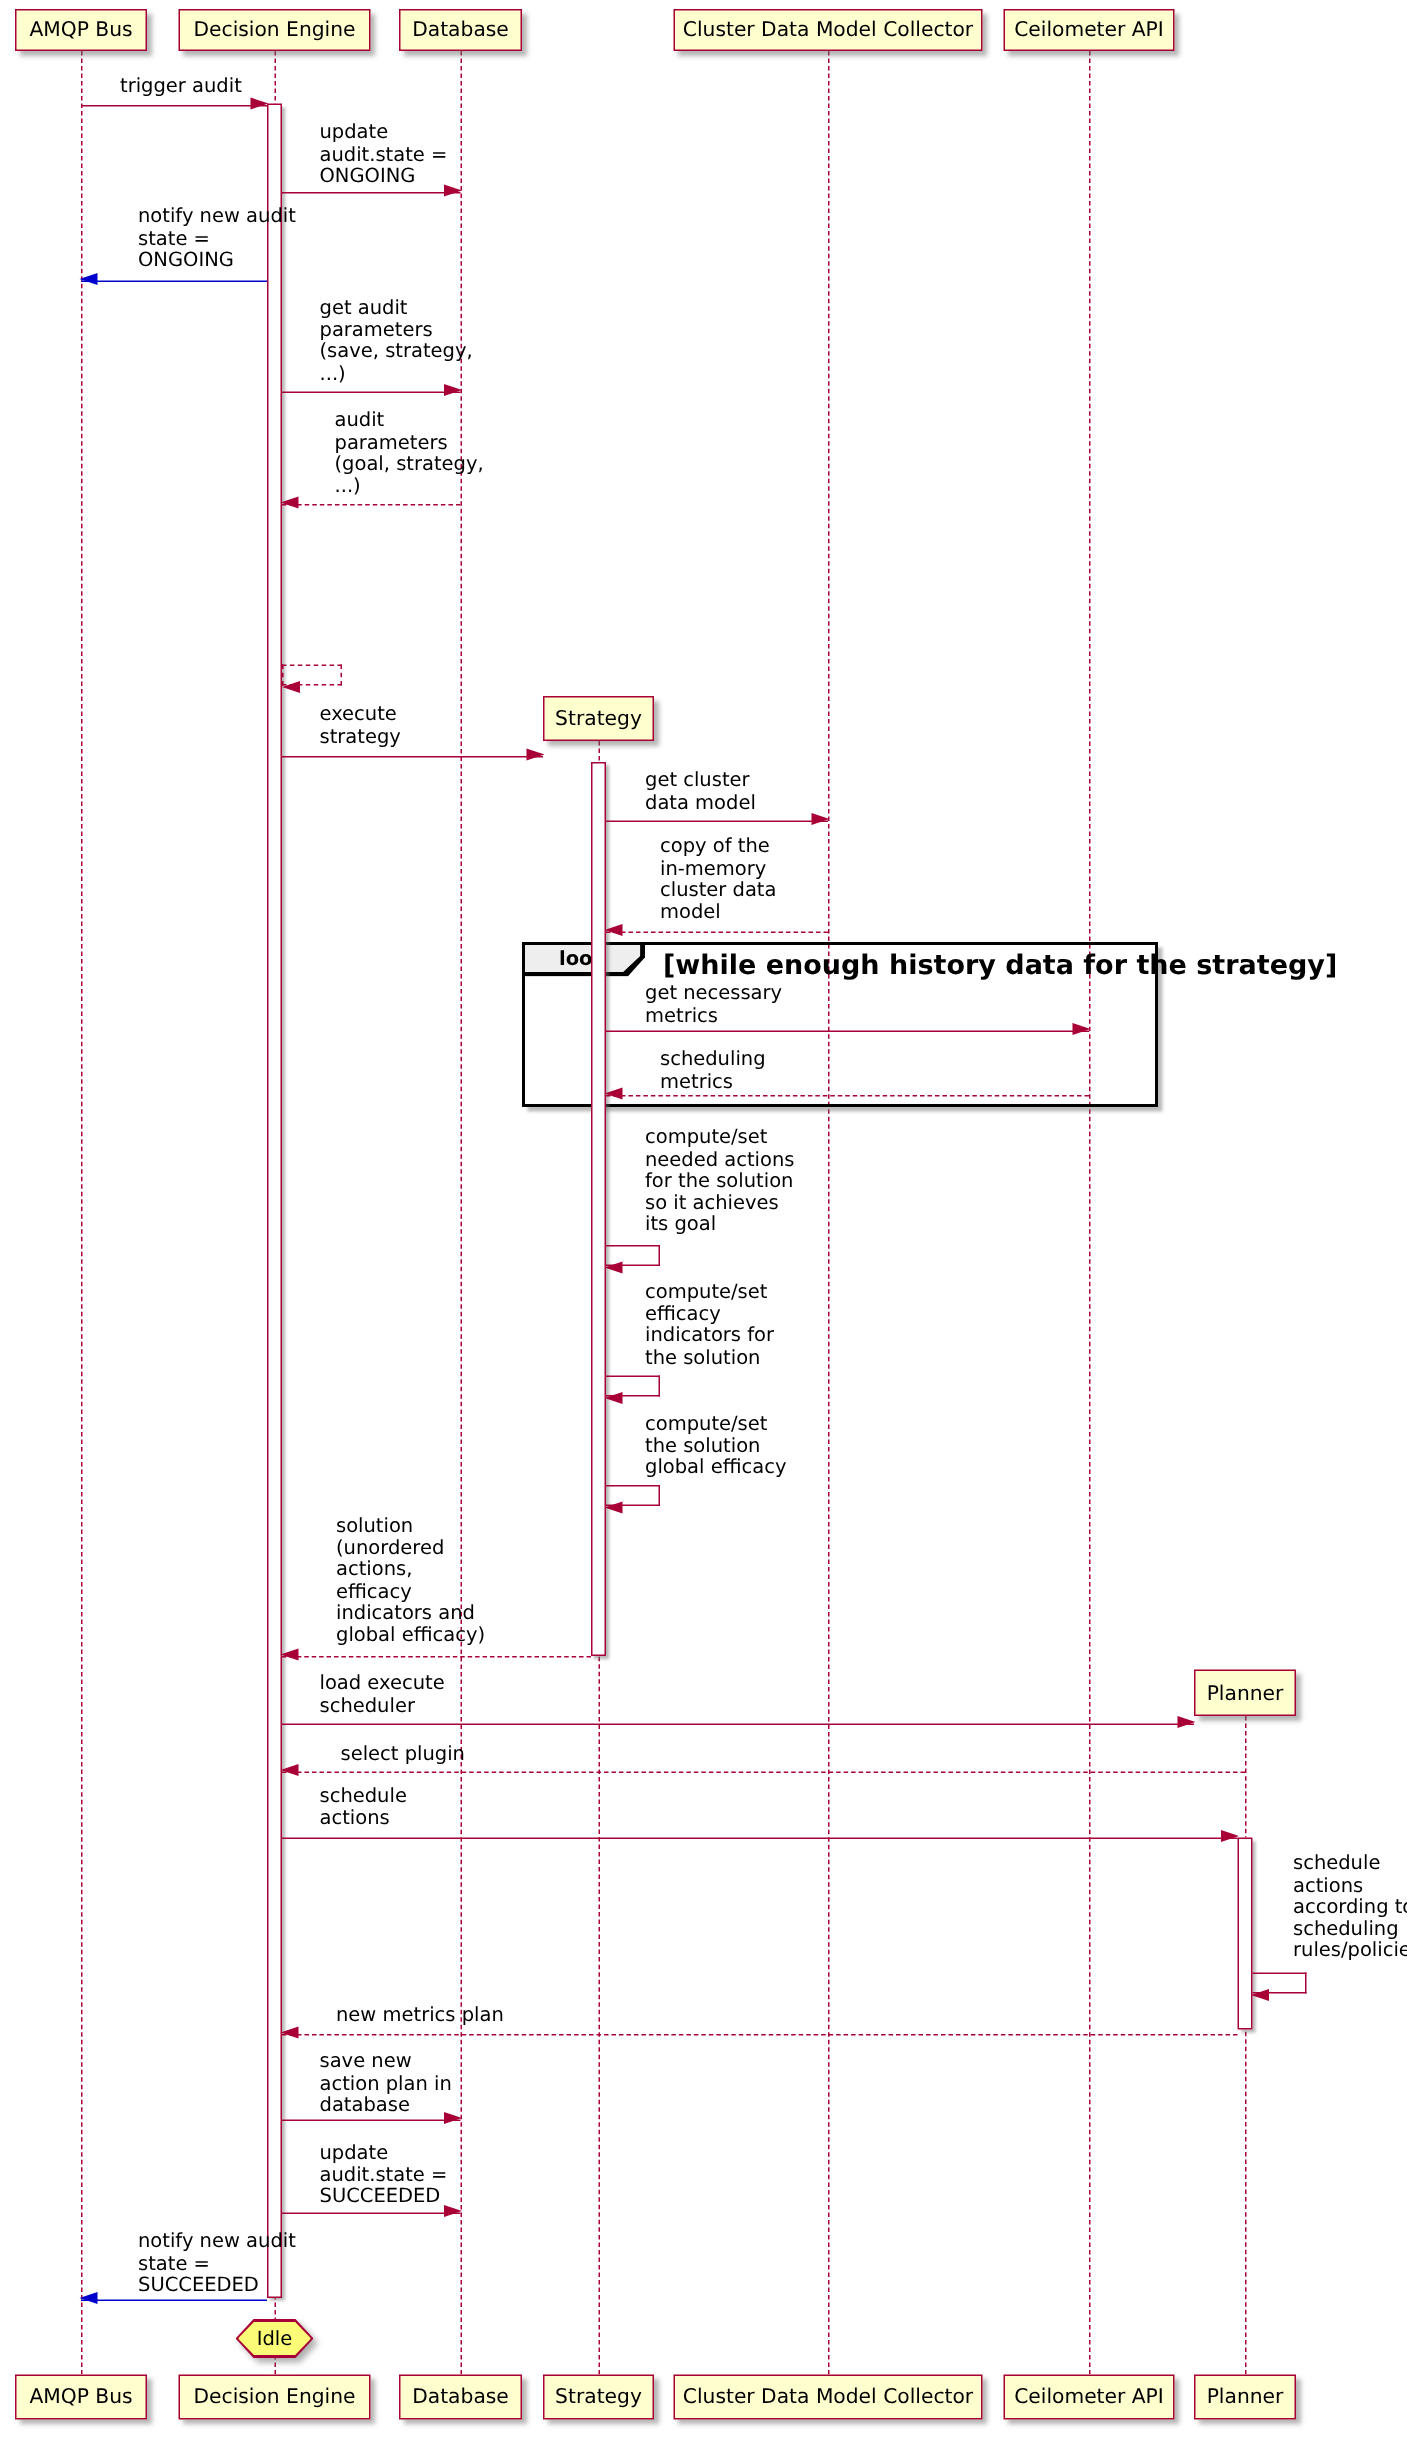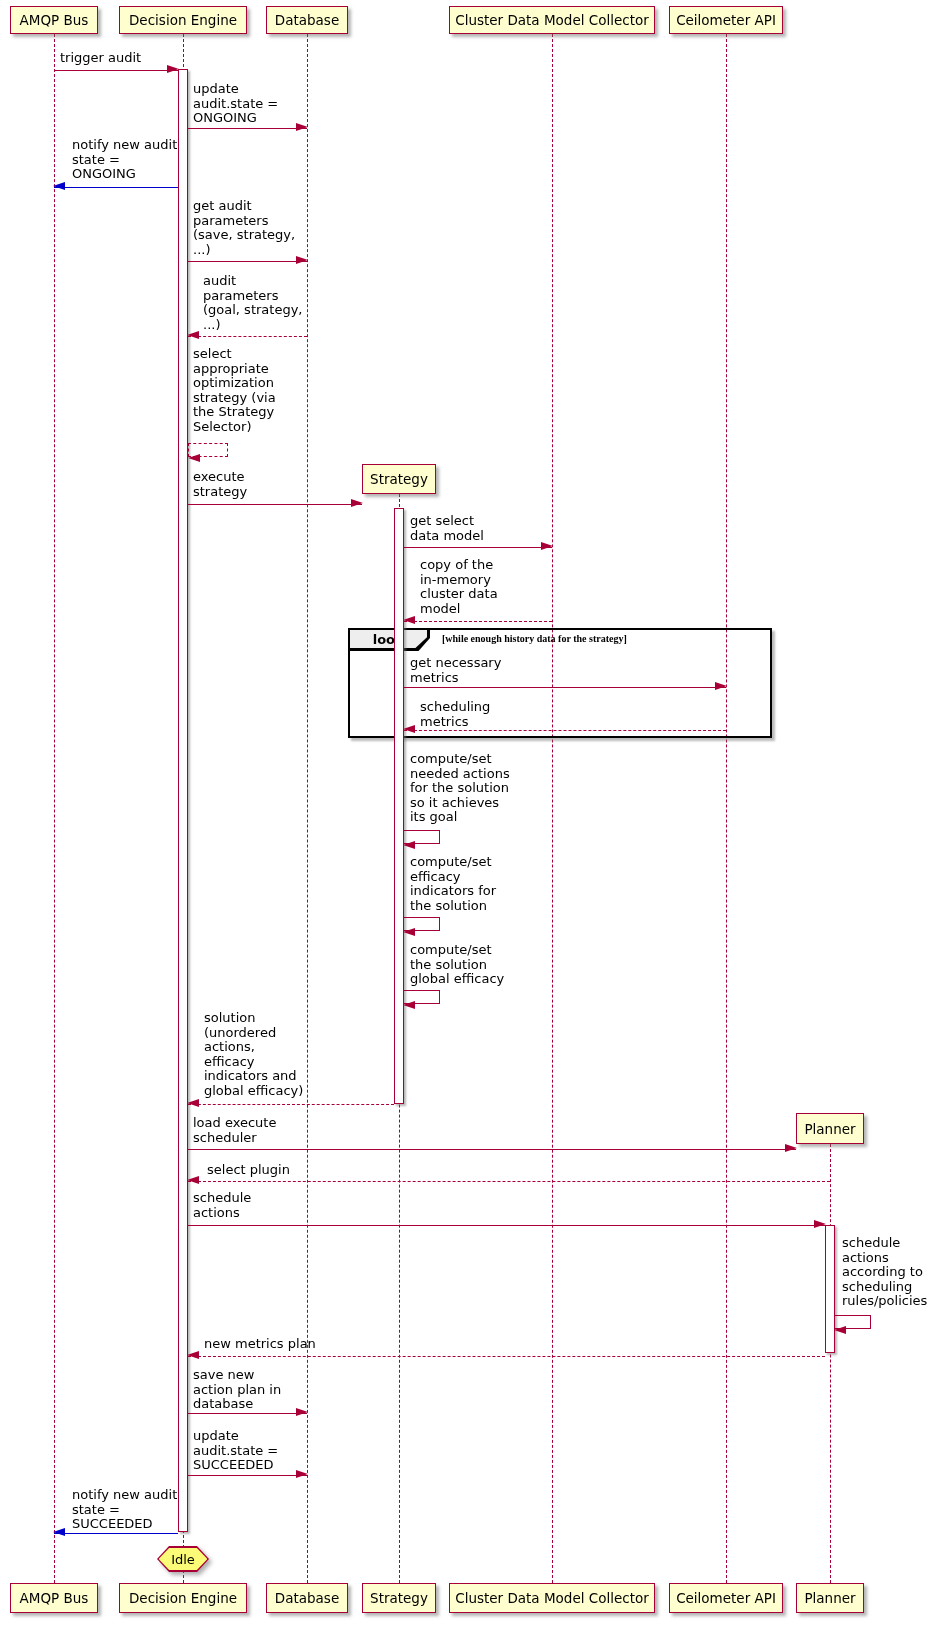--- a/index.html
+++ b/index.html
@@ -17,21 +17,21 @@
     font-size:13.5px;white-space:nowrap;z-index:6;
   }
   
   .ll{position:absolute;width:0;border-left:1px dashed #A80036;z-index:1;}
   
   .act{
     position:absolute;width:10px;box-sizing:border-box;background:#ffffff;
     border:1px solid #A80036;box-shadow:2px 2px 2px rgba(110,110,110,.5);z-index:3;
   }
   
-  .msg{position:absolute;font-size:13px;line-height:14.6px;white-space:pre-line;z-index:5;}
+  .msg{position:absolute;font-size:13px;line-height:14.6px;white-space:pre-line;z-index:5;margin-left:20px;}
   
   .arr{position:absolute;height:0;border-top:1.4px solid #A80036;z-index:4;}
   .arr.dash{border-top-style:dashed;border-top-width:1px;}
   .arr.blue{border-top-color:#0000CD;}
   .head{position:absolute;width:0;height:0;top:-5.6px;}
   .head.hr{right:-1px;border-top:4.6px solid transparent;border-bottom:4.6px solid transparent;border-left:12px solid #A80036;}
   .head.hl{left:-1px;border-top:4.6px solid transparent;border-bottom:4.6px solid transparent;border-right:12px solid #A80036;}
   .arr.blue .head.hl{border-right-color:#0000CD;}
   
   .selfarr{position:absolute;box-sizing:border-box;z-index:4;
@@ -43,21 +43,21 @@
   .frame{position:absolute;box-sizing:border-box;border:2px solid #000;
     box-shadow:3px 3px 2px rgba(120,120,120,.5);z-index:2;}
   .frame-tab{position:absolute;left:-2px;top:-2px;width:82px;height:23px;background:#000;
     -webkit-clip-path:polygon(0 0,100% 0,100% 44%,86% 100%,0 100%);
     clip-path:polygon(0 0,100% 0,100% 44%,86% 100%,0 100%);z-index:3;}
   .frame-tab-in{position:absolute;left:2px;top:2px;right:3px;bottom:3px;background:#EEEEEE;
     -webkit-clip-path:polygon(0 0,100% 0,100% 40%,85% 100%,0 100%);
     clip-path:polygon(0 0,100% 0,100% 40%,85% 100%,0 100%);
     display:flex;align-items:center;justify-content:center;
     font-weight:bold;font-size:13px;}
-  .frame-guard{position:absolute;font-weight:bold;font-size:10px;white-space:nowrap;z-index:3;font-family:Liberation Serif, serif;}
+  .frame-guard{position:absolute;font-weight:bold;font-size:18px;white-space:nowrap;z-index:3;}
   
   .hexa{position:absolute;z-index:6;filter:drop-shadow(3px 3px 2px rgba(110,110,110,.55));}
   .hexa .outer{position:absolute;inset:0;background:#A80036;
     -webkit-clip-path:polygon(12px 0,calc(100% - 12px) 0,100% 50%,calc(100% - 12px) 100%,12px 100%,0 50%);
     clip-path:polygon(12px 0,calc(100% - 12px) 0,100% 50%,calc(100% - 12px) 100%,12px 100%,0 50%);}
   .hexa .inner{position:absolute;inset:1.6px;background:#FBFB77;
     -webkit-clip-path:polygon(11px 0,calc(100% - 11px) 0,100% 50%,calc(100% - 11px) 100%,11px 100%,0 50%);
     clip-path:polygon(11px 0,calc(100% - 11px) 0,100% 50%,calc(100% - 11px) 100%,11px 100%,0 50%);
     display:flex;align-items:center;justify-content:center;font-size:13px;}
 </style>
@@ -113,37 +113,31 @@
     </div>
 
   <div class="msg" style="left:203px;top:274px">audit
 parameters
 (goal, strategy,
 ...)</div>
   <div class="arr dash" style="left:188px;top:336px;width:119px">
       <span class="head hl"></span>
     </div>
 
-  <div class="msg" style="left:193px;top:347px">select
-appropriate
-optimization
-strategy (via
-the Strategy
-Selector)</div>
   <div class="selfarr dash" style="left:188px;top:443px;width:40px;height:14px">
       <span class="head hl"></span>
     </div>
 
   <div class="msg" style="left:193px;top:470px">execute
 strategy</div>
   <div class="arr" style="left:188px;top:504px;width:174px">
       <span class="head hr"></span>
     </div>
 
-  <div class="msg" style="left:410px;top:514px">get select
+  <div class="msg" style="left:410px;top:514px">get cluster
 data model</div>
   <div class="arr" style="left:404px;top:547px;width:148px">
       <span class="head hr"></span>
     </div>
 
   <div class="msg" style="left:420px;top:558px">copy of the
 in-memory
 cluster data
 model</div>
   <div class="arr dash" style="left:404px;top:621px;width:148px">

